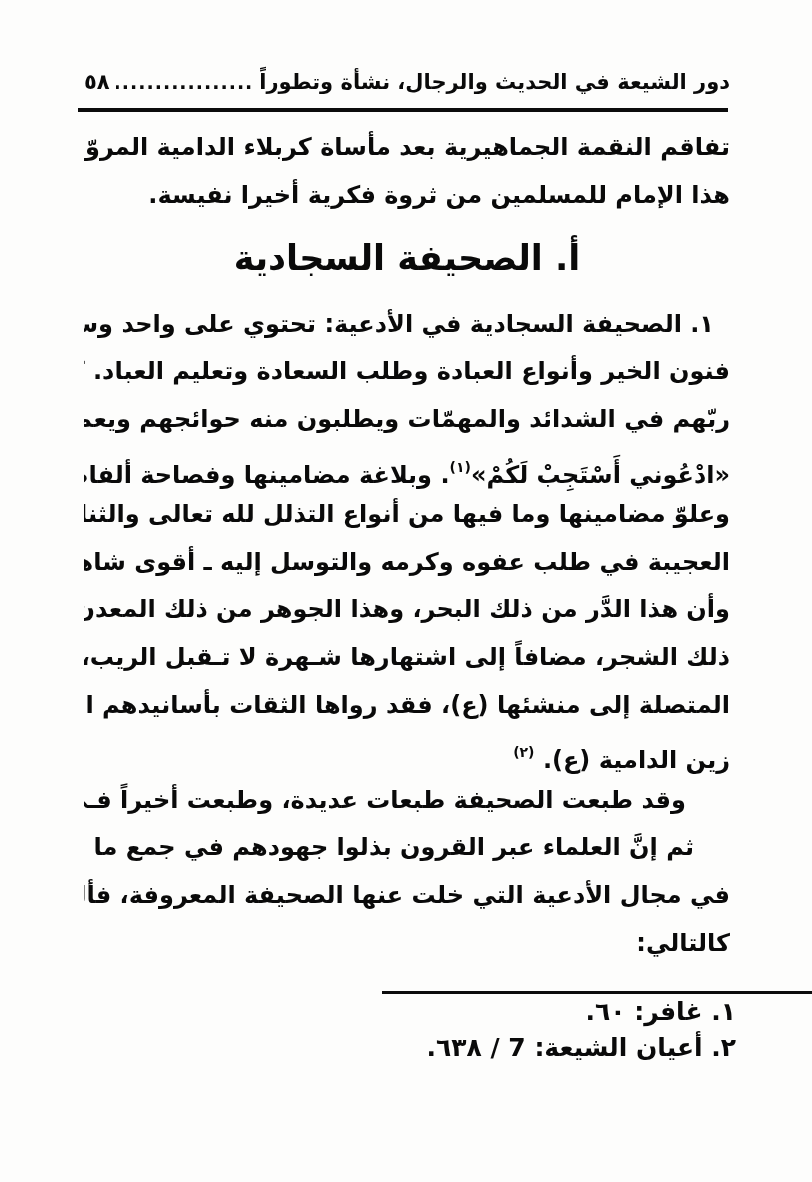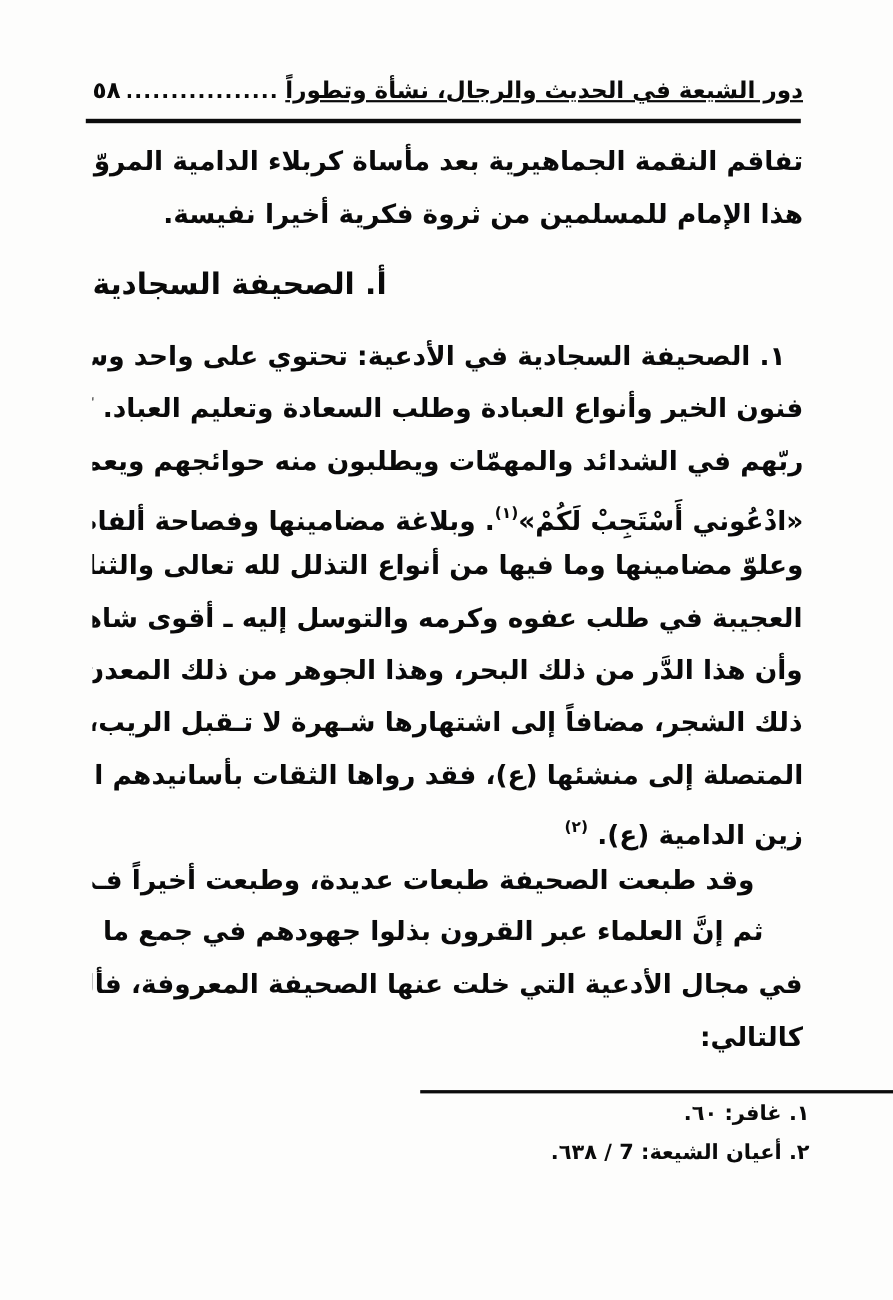--- a/index.html
+++ b/index.html
@@ -17,21 +17,21 @@
   }
   
   .runhead {
     display: flex;
     align-items: baseline;
     padding: 70px 82px 0 84px;
     height: 32px;
     font-size: 21px;
     white-space: nowrap;
   }
-  .runhead .title { flex: 0 0 auto; text-decoration: underline; }
+  .runhead .title { flex: 0 0 auto; }
   .runhead .leader {
     flex: 1 1 auto;
     overflow: hidden;
     margin: 0 6px;
     font-size: 19px;
     letter-spacing: 1px;
   }
   .runhead .pagenum { flex: 0 0 auto; text-align: right; }
   .headrule {
     height: 4px;
@@ -49,36 +49,36 @@
     white-space: nowrap;
   }
   .line.end { text-align-last: right; }
   .line.ind1 { padding-right: 16px; }
   .line.ind2 { padding-right: 44px; }
   .line.ind3 { padding-right: 36px; }
   .heading {
     height: 47.6px;
     line-height: 47.6px;
     margin: 16px 0 18px 0;
-    text-align: left;
-    font-size: 27px;
+    text-align: center;
+    font-size: 35px;
   }
   .fnref {
     font-size: 14px;
     vertical-align: 11px;
     letter-spacing: 0;
   }
   
   .fnrule {
     height: 3px;
     background: #0c0c0c;
     width: 430px;
     margin: 24px 0 0 auto; 
   }
-  .footnotes { padding: 0 76px 0 84px; font-size: 19px; margin-left: 22px; }
+  .footnotes { padding: 0 76px 0 84px; font-size: 25px; margin-left: 22px; }
   .fnline {
     height: 36px;
     line-height: 36px;
     text-align: right;
     white-space: nowrap;
     overflow: hidden;
   }
 </style>
 </head>
 <body>

